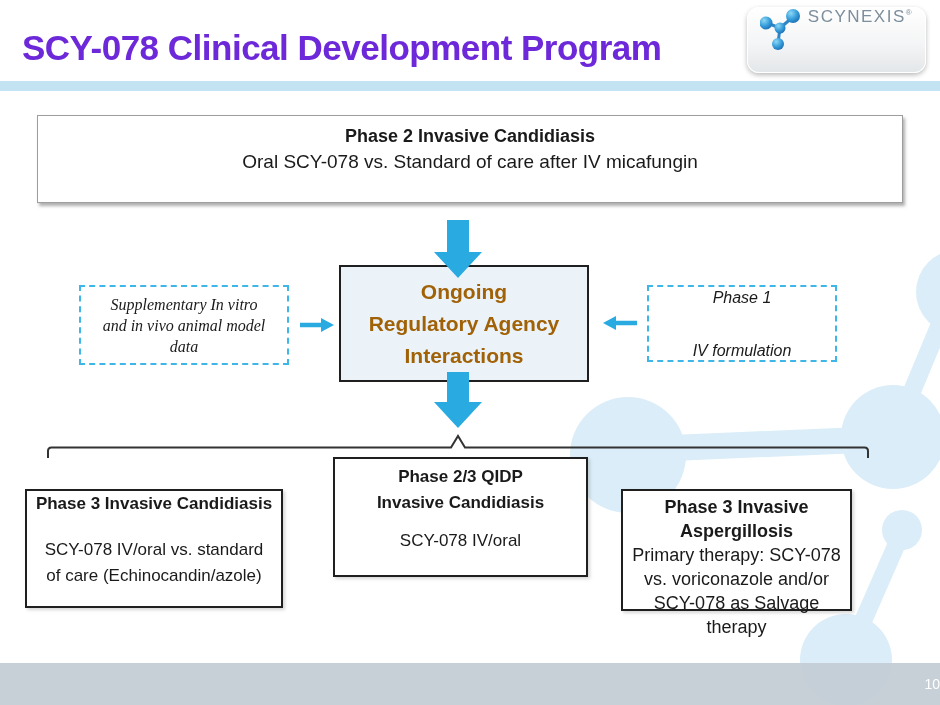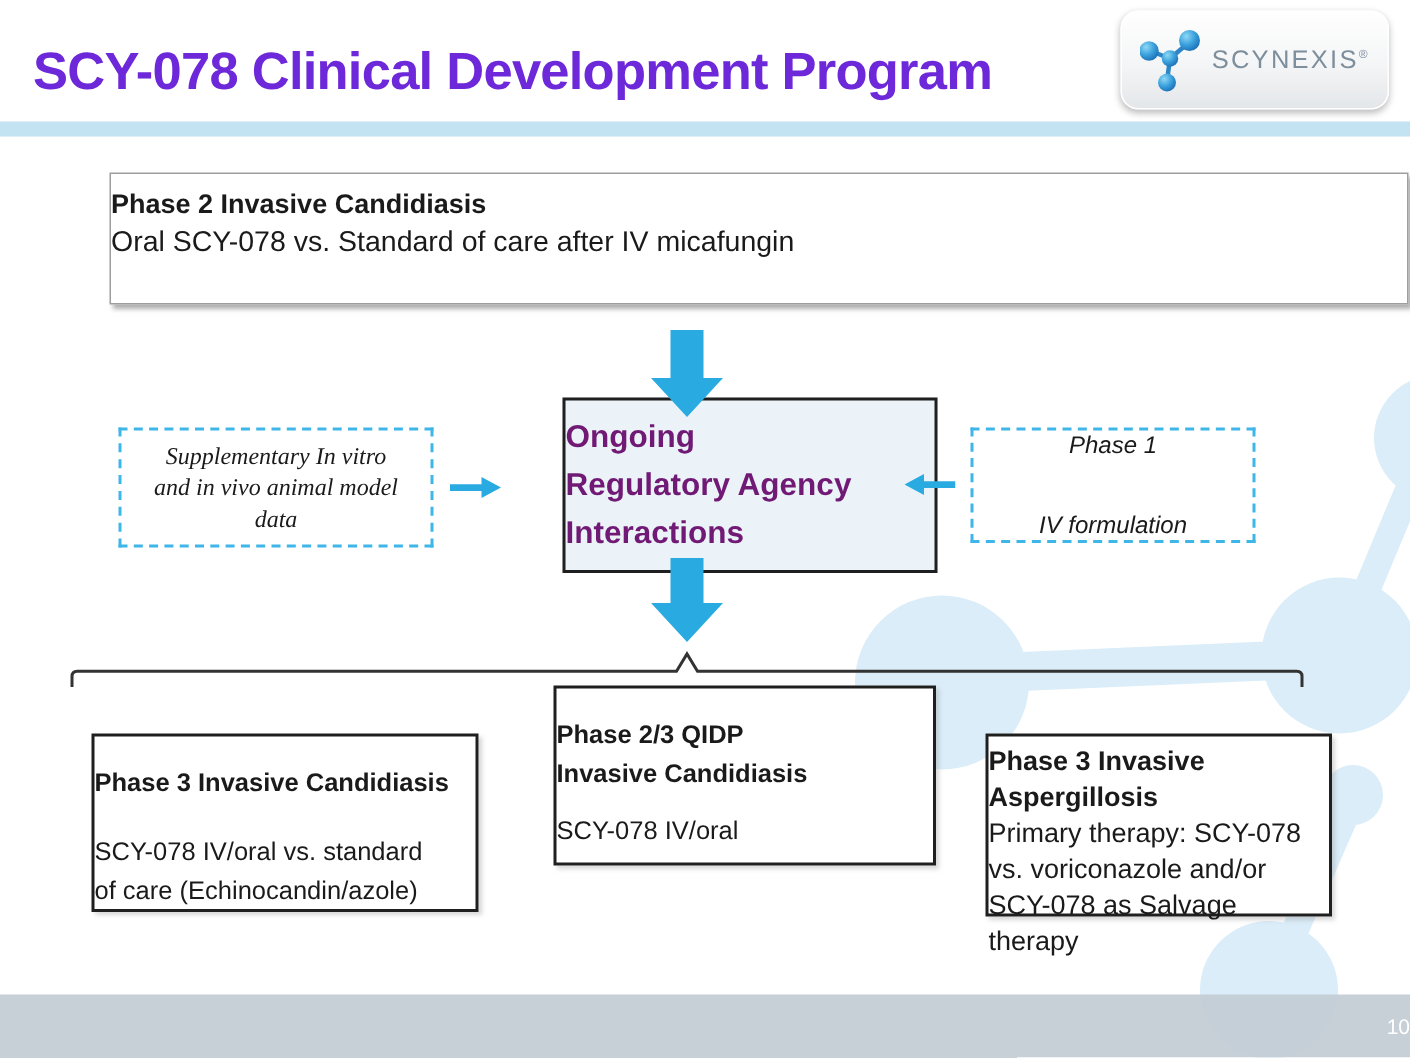--- a/index.html
+++ b/index.html
@@ -16,54 +16,54 @@
     font-size:35px;font-weight:bold;color:#6d28d9;letter-spacing:-0.5px;
     white-space:nowrap;z-index:5;
   }
   .accent-band{
     left:0;top:81px;width:940px;height:10px;background:#C3E2F2;z-index:1;
   }
   .logo-card{
     left:747px;top:7px;width:179px;height:66px;border-radius:12px;
     background:linear-gradient(180deg,#ffffff 0%,#f4f5f6 55%,#e3e6e9 100%);
     box-shadow:0 2px 5px rgba(0,0,0,0.28), inset 0 0 0 1px #ffffff;
-    display:flex;align-items:center;justify-content:center;gap:6px;z-index:6;
+    display:flex;align-items:flex-start;justify-content:center;gap:6px;z-index:6;
   }
   .logo-text{
     font-size:17px;color:#7D8E9C;letter-spacing:1.5px;font-weight:400;white-space:nowrap;
   }
   .logo-reg{font-size:8px;vertical-align:super;color:#7D8E9C;}
   
-  .box{box-sizing:border-box;z-index:3;background:#ffffff;margin-left:36px;}
+  .box{box-sizing:border-box;text-align:center;z-index:3;background:#ffffff;}
   .top-box{
     left:37px;top:115px;width:866px;height:88px;
     border:1px solid #9E9E9E;
     box-shadow:2px 3px 3px rgba(110,110,110,0.55);
     padding-top:7px;font-size:19px;color:#1a1a1a;line-height:26px;
   }
   .top-box .b{font-weight:bold;font-size:18px;}
   .center-box{
     left:339px;top:265px;width:250px;height:117px;
     border:2px solid #1f1f1f;background:#EBF3F8;
-    padding-top:9px;font-weight:bold;font-size:21px;line-height:32px;color:#701a75;
+    padding-top:9px;font-weight:bold;font-size:21px;line-height:32px;color:#a16207;
   }
   .note-box{
     border:2px dashed #3FB6E8;background:#ffffff;
     display:flex;flex-direction:column;align-items:center;justify-content:center;
     font-style:italic;font-size:16px;line-height:21px;color:#1a1a1a;z-index:3;box-sizing:border-box;
   }
   .note-left{left:79px;top:285px;width:210px;height:80px;font-family:Liberation Serif, serif;}
   .note-right{left:647px;top:285px;width:190px;height:77px;gap:32px;}
   .bottom-box{
     border:2px solid #1f1f1f;
     box-shadow:2px 2px 3px rgba(140,140,140,0.35);
     color:#1a1a1a;
   }
-  .bl-box{left:25px;top:489px;width:258px;height:119px;padding-top:18px;font-size:17px;line-height:26px;}
-  .bm-box{left:333px;top:457px;width:255px;height:120px;padding-top:18px;font-size:17px;line-height:26px;}
+  .bl-box{left:25px;top:489px;width:258px;height:119px;padding-top:0;font-size:17px;line-height:26px;}
+  .bm-box{left:333px;top:457px;width:255px;height:120px;padding-top:5px;font-size:17px;line-height:26px;}
   .br-box{left:621px;top:489px;width:231px;height:122px;padding-top:4px;font-size:18px;line-height:24px;}
   .bold{font-weight:bold;}
   .spacer20{height:20px;} .spacer12{height:12px;}
   
   .footer-bar{
     left:0;top:663px;width:940px;height:42px;
     background:rgba(195,204,212,0.92);z-index:4;
     display:flex;align-items:center;justify-content:flex-end;
   }
   .page-num{color:#ffffff;font-size:14px;}

